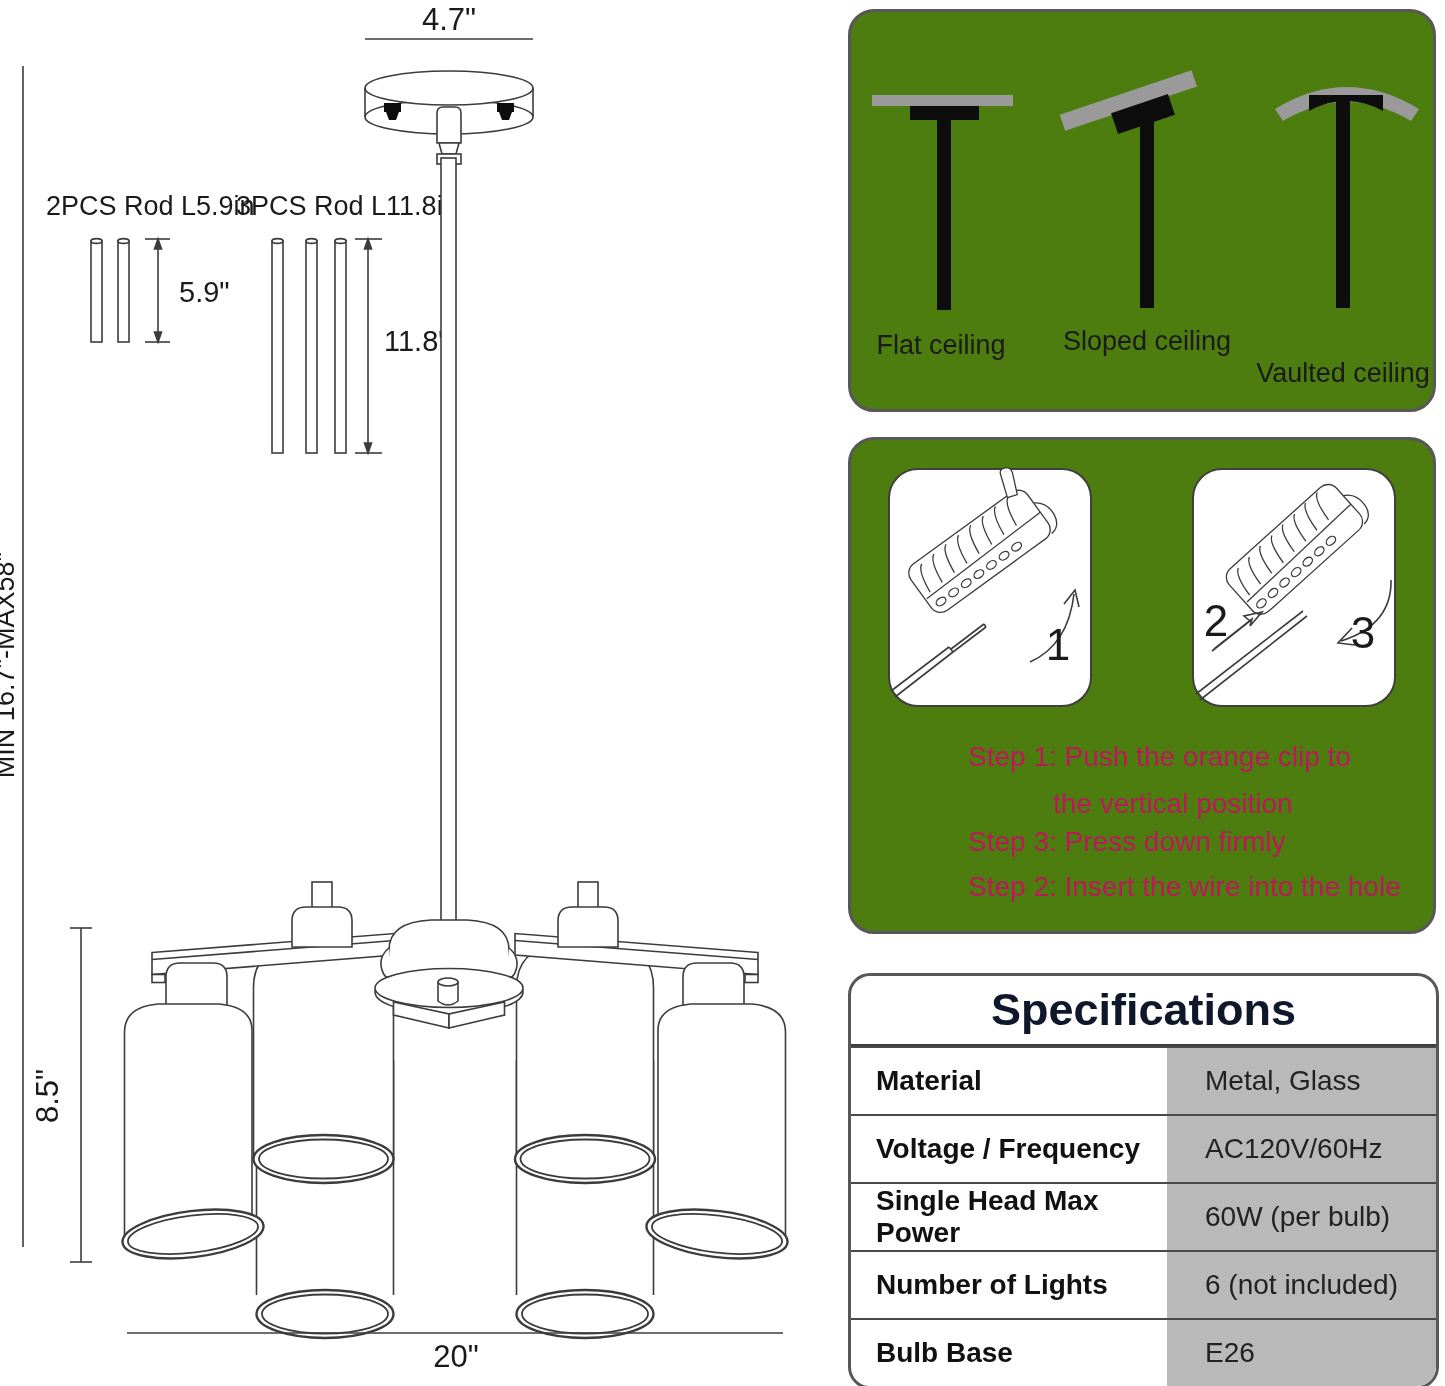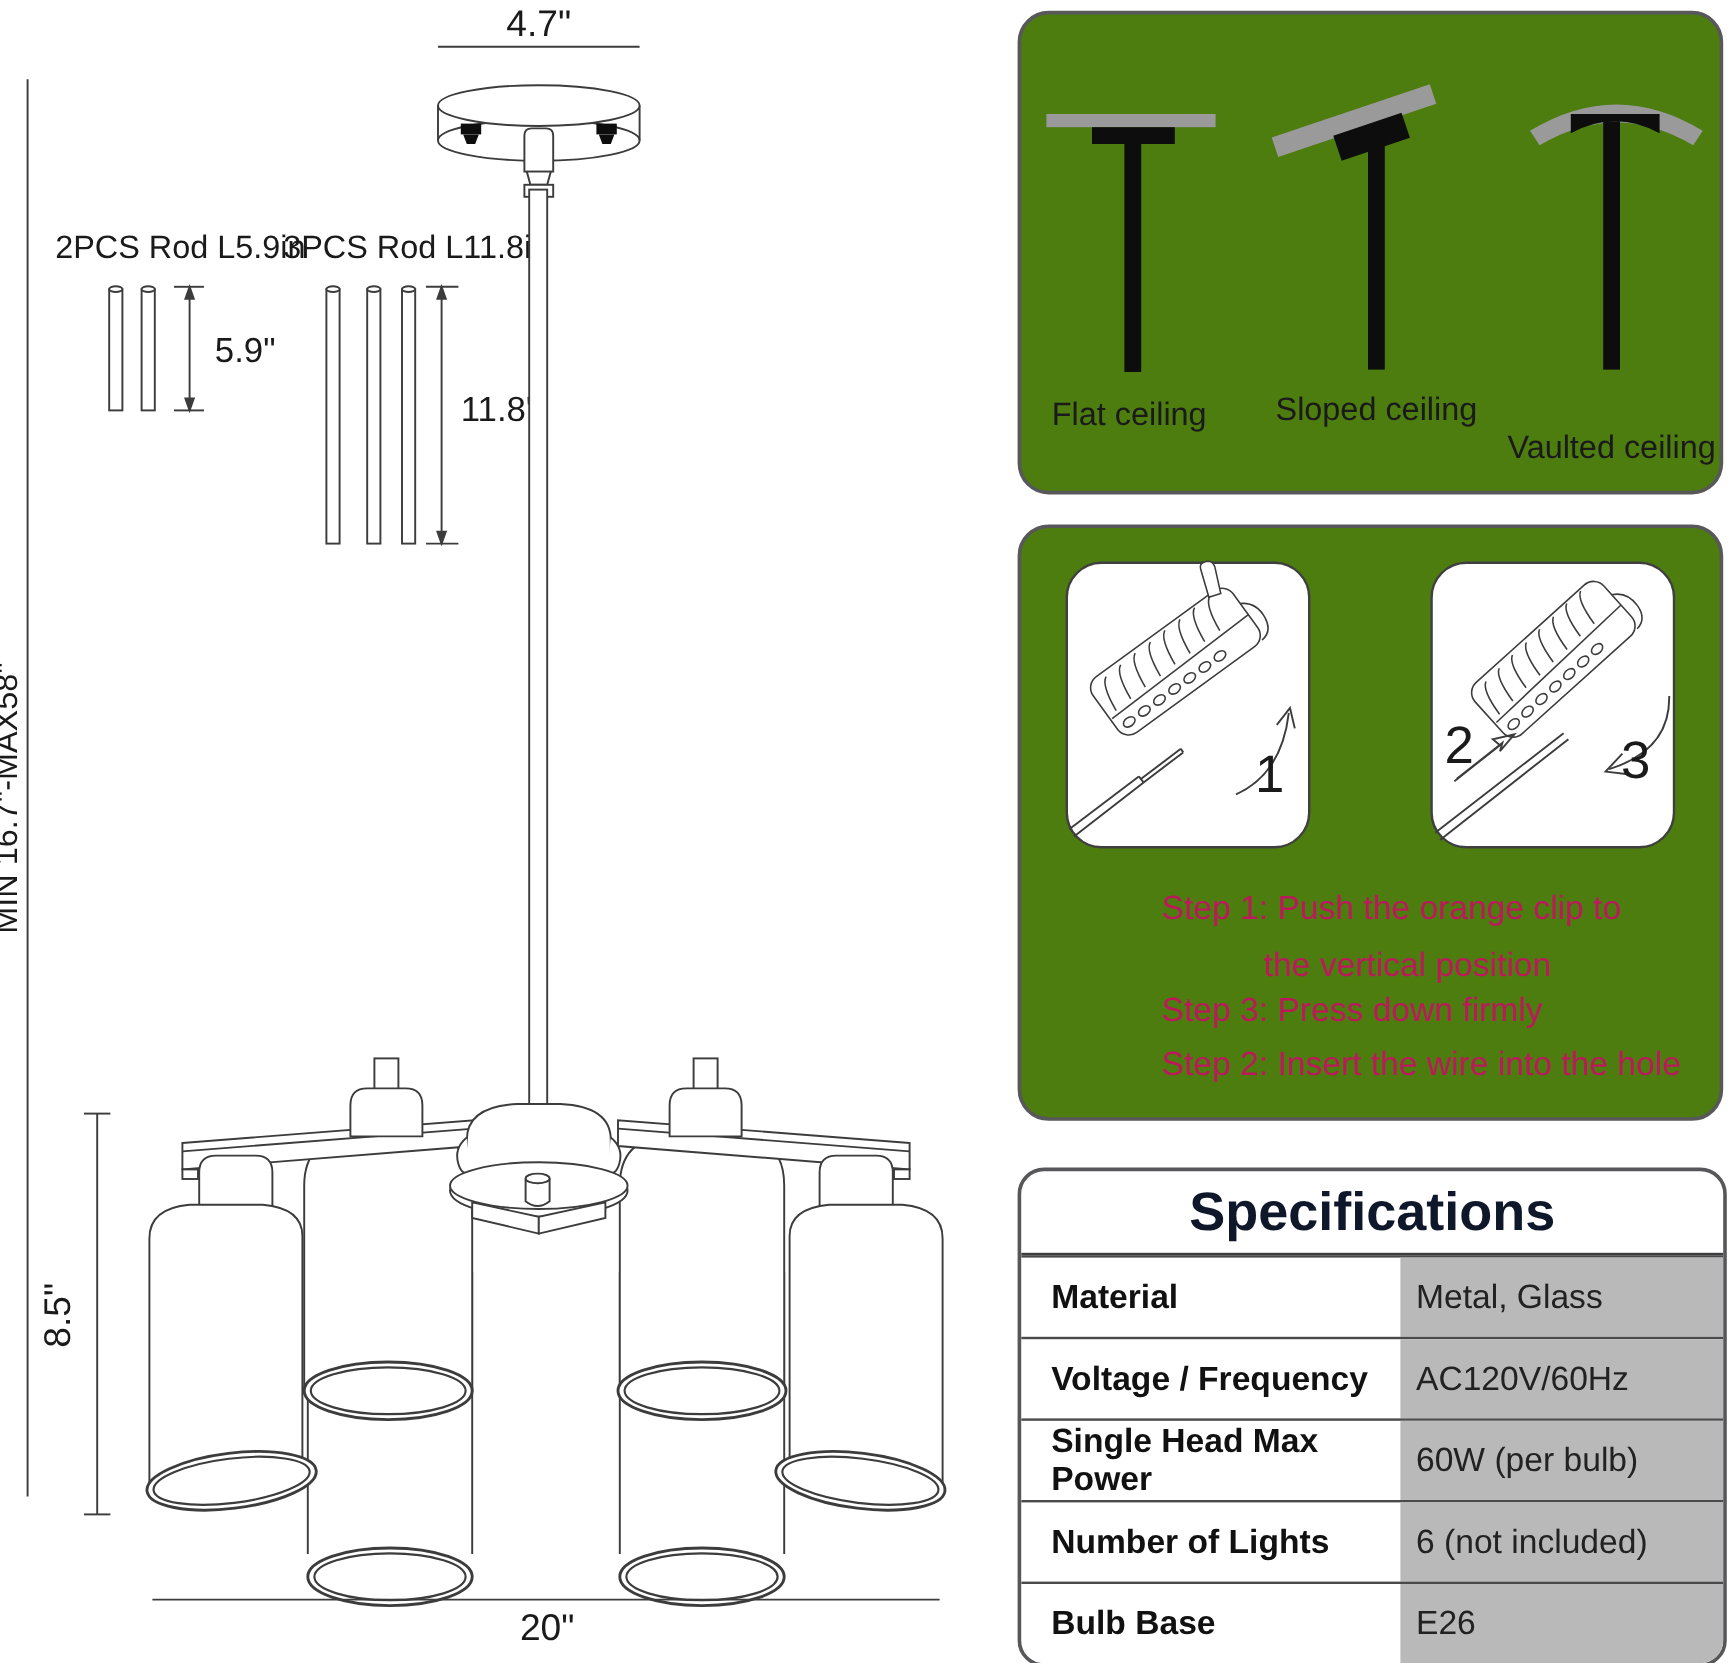--- a/index.html
+++ b/index.html
@@ -7,21 +7,21 @@
   .abs{position:absolute;}
   .box{position:absolute;border:3px solid #58585a;border-radius:26px;background:#4d7c0f;}
   .icon-label{position:absolute;font-size:27px;color:#1a1a1a;transform:translateX(-50%);white-space:nowrap;}
   .panel{position:absolute;border:2.5px solid #3f3f3f;border-radius:30px;background:#fff;}
   .step-line{position:absolute;font-size:28px;color:#be185d;white-space:nowrap;}
   .spec-table{position:absolute;left:848px;top:973px;width:585px;height:410px;border:3px solid #57575a;border-radius:22px;overflow:hidden;background:#fff;display:flex;flex-direction:column;}
   .spec-header{height:68px;border-bottom:2.5px solid #3d3d3d;display:flex;align-items:center;justify-content:center;font-size:45px;font-weight:bold;color:#0f172a;}
   .spec-row{display:flex;border-top:2px solid #4a4a4a;flex:1;}
   .spec-row:first-of-type{border-top:none;}
   .spec-label{width:316px;display:flex;align-items:center;padding-left:25px;font-weight:bold;font-size:28px;color:#111;box-sizing:border-box;}
-  .spec-value{flex:1;background:#b9b9b9;display:flex;align-items:center;padding-left:13px;font-size:28px;color:#222;}
+  .spec-value{flex:1;background:#b9b9b9;display:flex;align-items:center;padding-left:38px;font-size:28px;color:#222;}
   svg text{font-family:"Liberation Sans",sans-serif;fill:#1a1a1a;}
 </style>
 </head>
 <body>
 
 <div id="stage">
 
   <svg class="abs" style="left:0;top:0" width="845" height="1386" viewBox="0 0 845 1386" fill="none" stroke="#3c3c3c" stroke-width="1.6">
 
     <line x1="23" y1="66" x2="23" y2="1247"></line>

